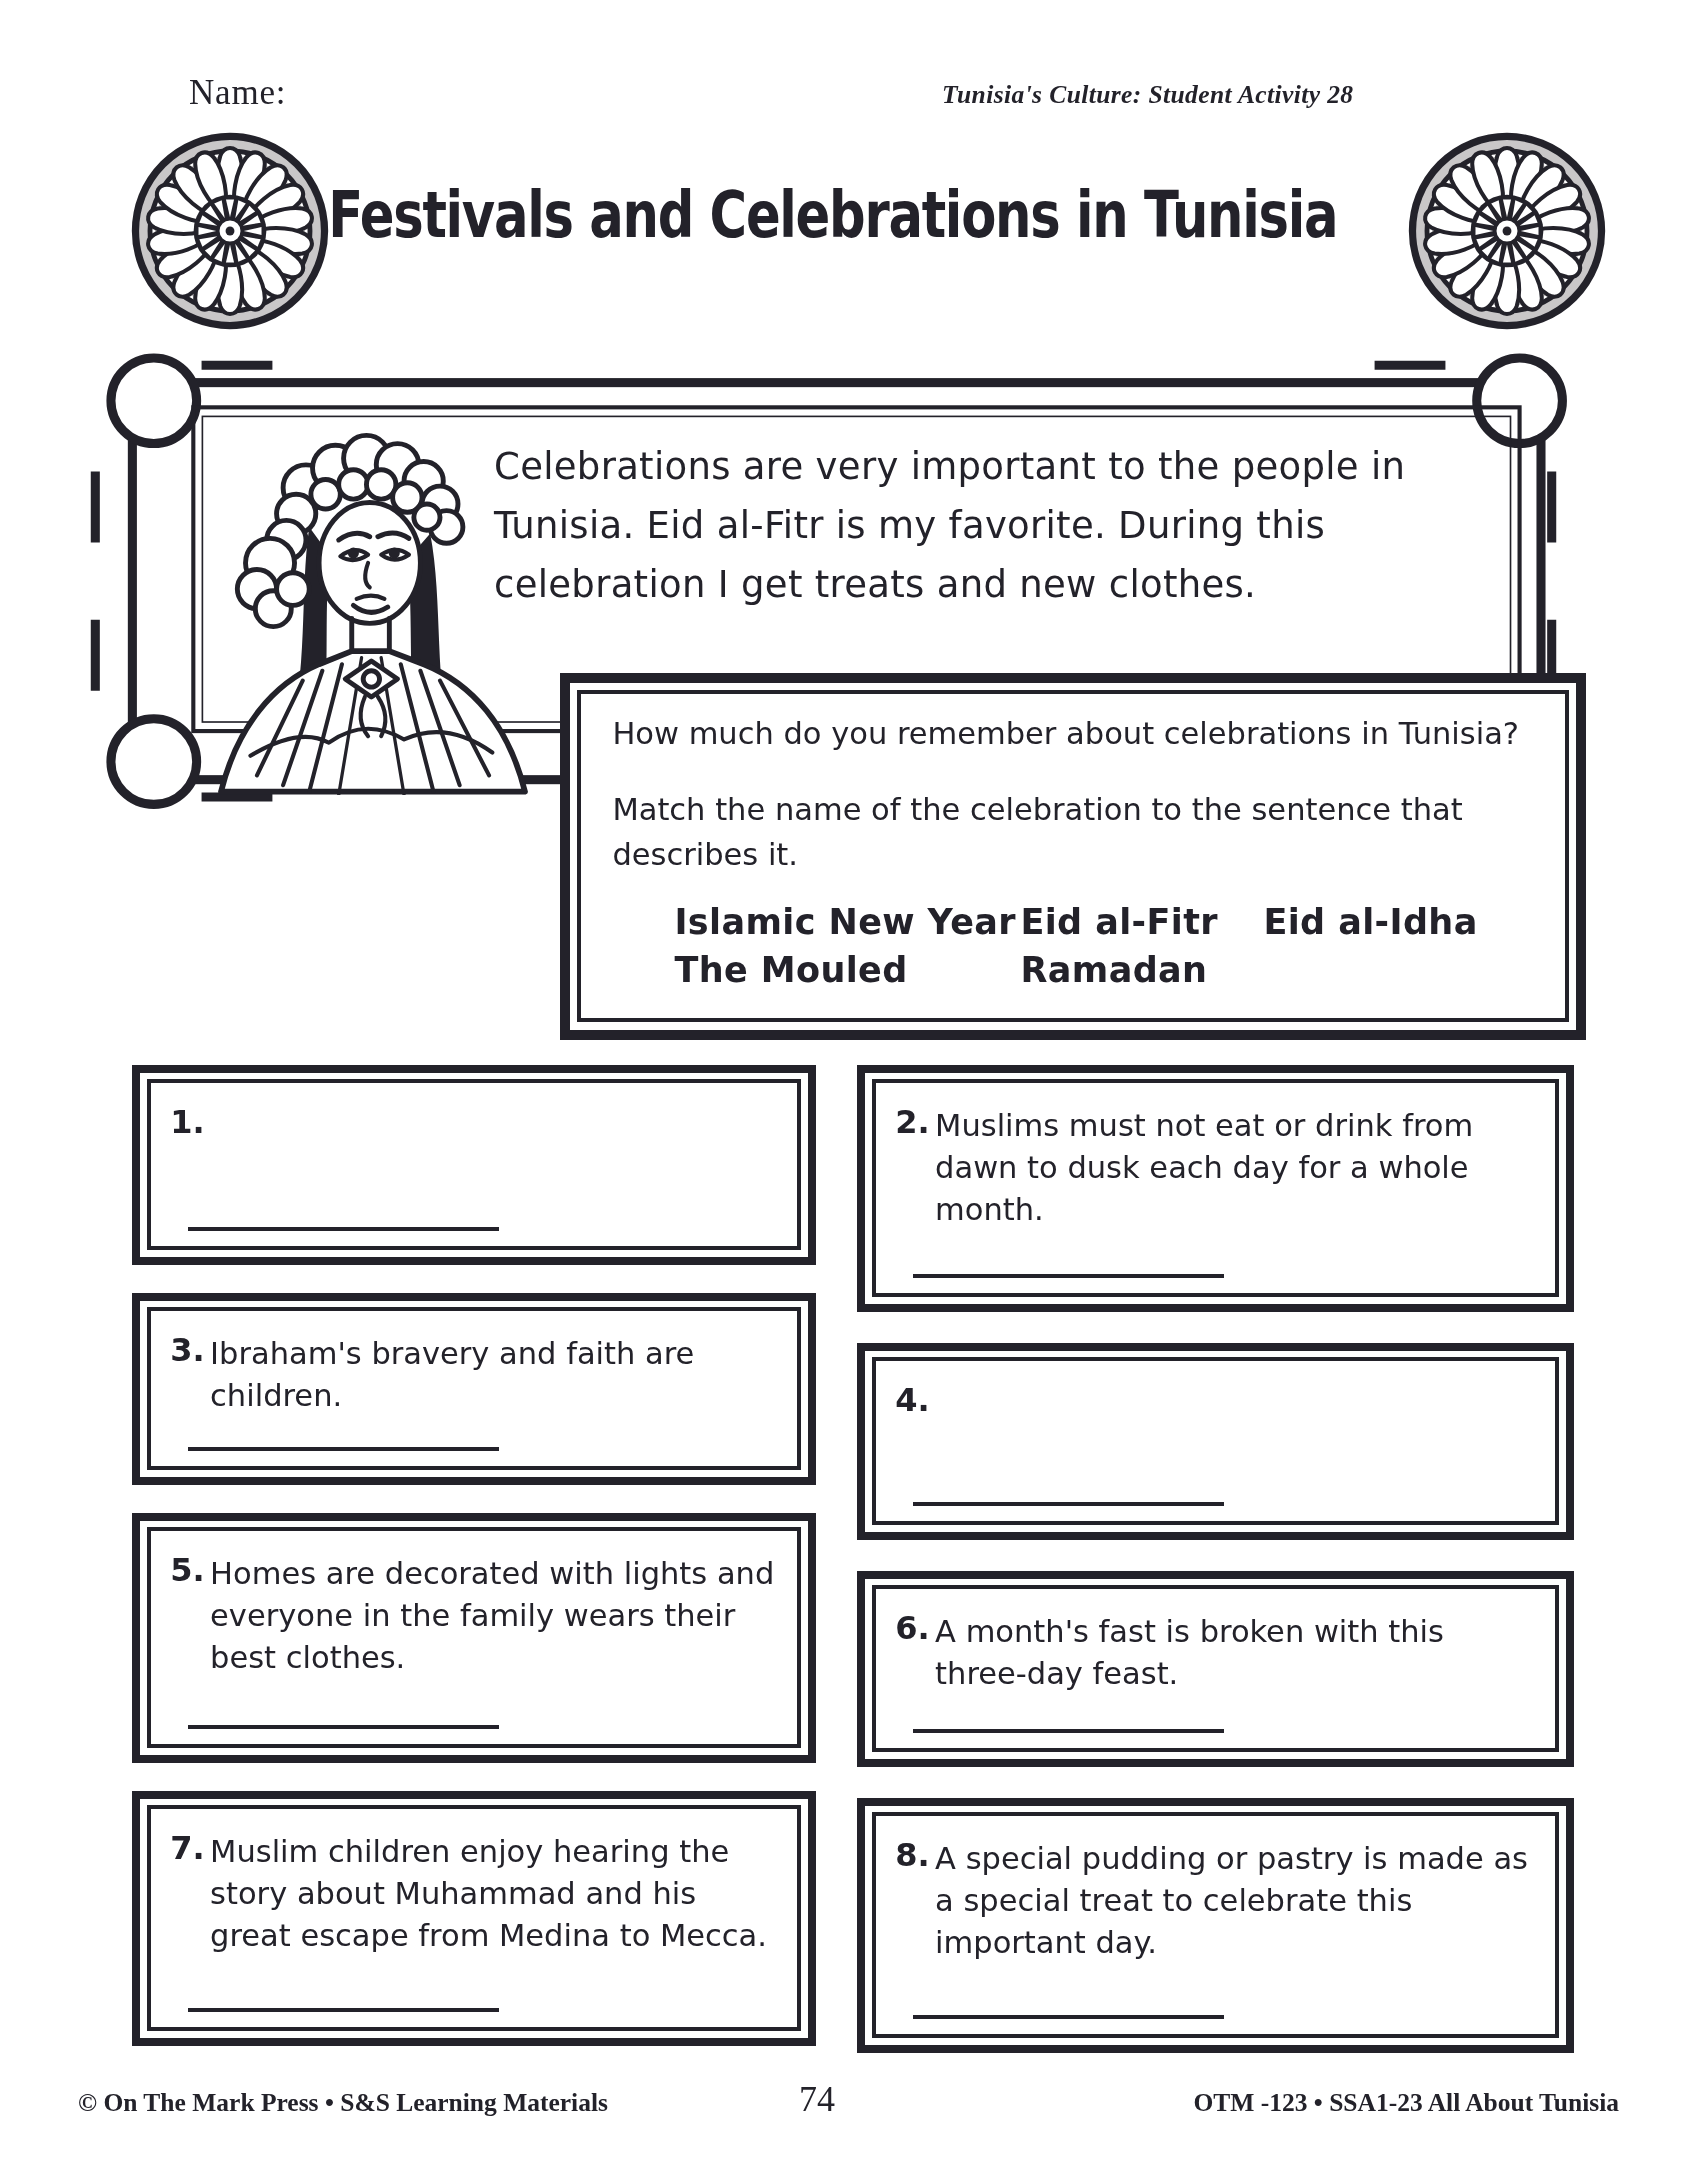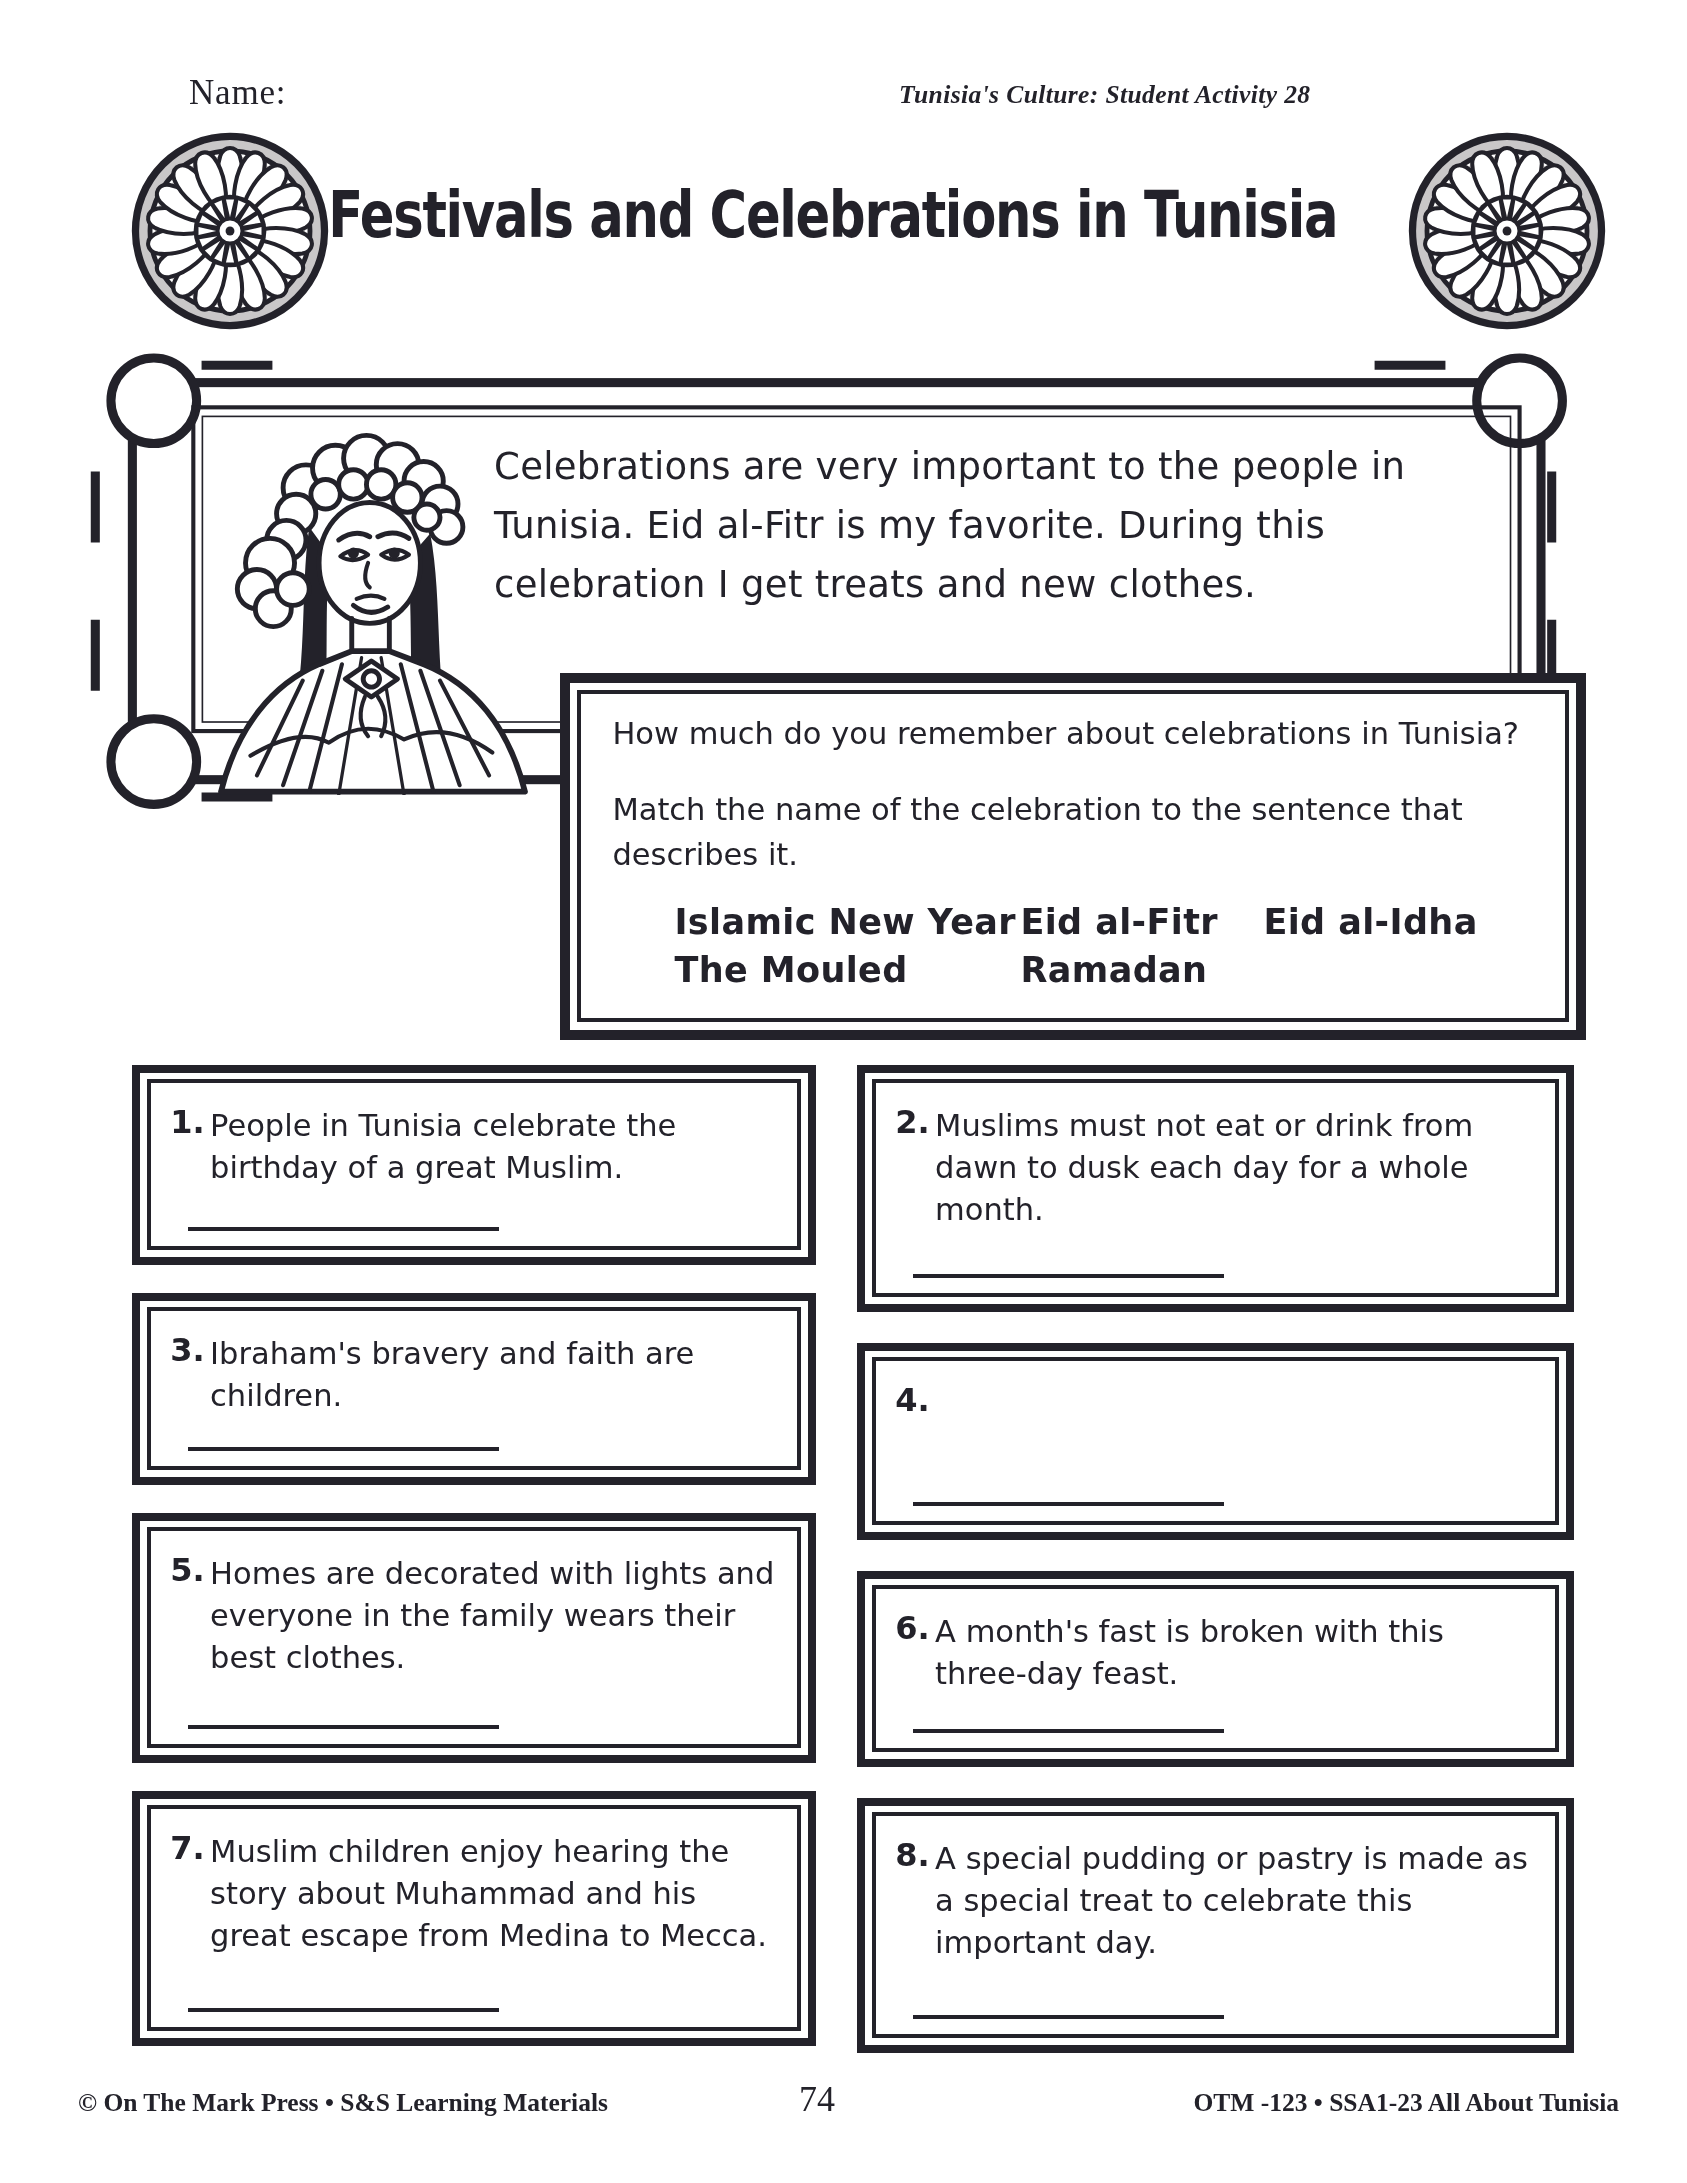--- a/index.html
+++ b/index.html
@@ -6,21 +6,21 @@
   html,body { background:#e8e8e8; }
   body { width:1687px; height:2183px; position:relative; margin:0 auto; }
   .page {
     width:1687px; height:2183px; background:#ffffff; color:#23222a;
     font-family:"DejaVu Sans", sans-serif; position:relative;
     padding:73px 68px 0 78px; overflow:hidden;
   }
   
   .header-row { position:relative; height:40px; display:flex; align-items:flex-end; }
   .name-label { font-family:"Liberation Serif", serif; font-size:35px; margin-left:111px; letter-spacing:0.8px; }
-  .activity-label { font-family:"Liberation Serif", serif; font-style:italic; font-weight:bold; font-size:25.5px; position:absolute; left:821px; bottom:3.3px; letter-spacing:0.4px; }
+  .activity-label { font-family:"Liberation Serif", serif; font-style:italic; font-weight:bold; font-size:25.5px; position:absolute; left:864px; bottom:3.3px; letter-spacing:0.4px; }
   
   .banner { position:relative; height:203px; margin-top:16.5px; }
   .ribbon { position:absolute; left:124px; right:163px; top:37px; display:flex; }
   .rs1 { height:9px; background:#23222a; }
   .rs2 { height:2.5px; background:#fff; }
   .rs3 { height:8.2px; background:#b7b5b6; }
   .rs4 { height:3.3px; background:#23222a; }
   .ribbon-title-area { height:96px; background:#fff; display:flex; align-items:center; justify-content:center; }
   .rs5 { height:4.1px; background:#23222a; }
   .rs6 { height:10px; background:#b7b5b6; }
@@ -230,21 +230,20 @@
         <span>Ramadan</span>
       </div>
     </div>
   </div>
 
   <div class="questions">
     <div class="qcol qcol-left">
       <div class="qbox h243">
         <div class="qbox-inner">
           <span class="qnum">1.</span>
-          <span class="qtext">People in Tunisia celebrate the birthday of a great Muslim.</span>
         </div>
         <div class="blank-line"></div>
       </div>
       <div class="qbox h233">
         <div class="qbox-inner">
           <span class="qnum">3.</span>
           <span class="qtext">Ibraham's bravery and faith are children.</span>
         </div>
         <div class="blank-line"></div>
       </div>

